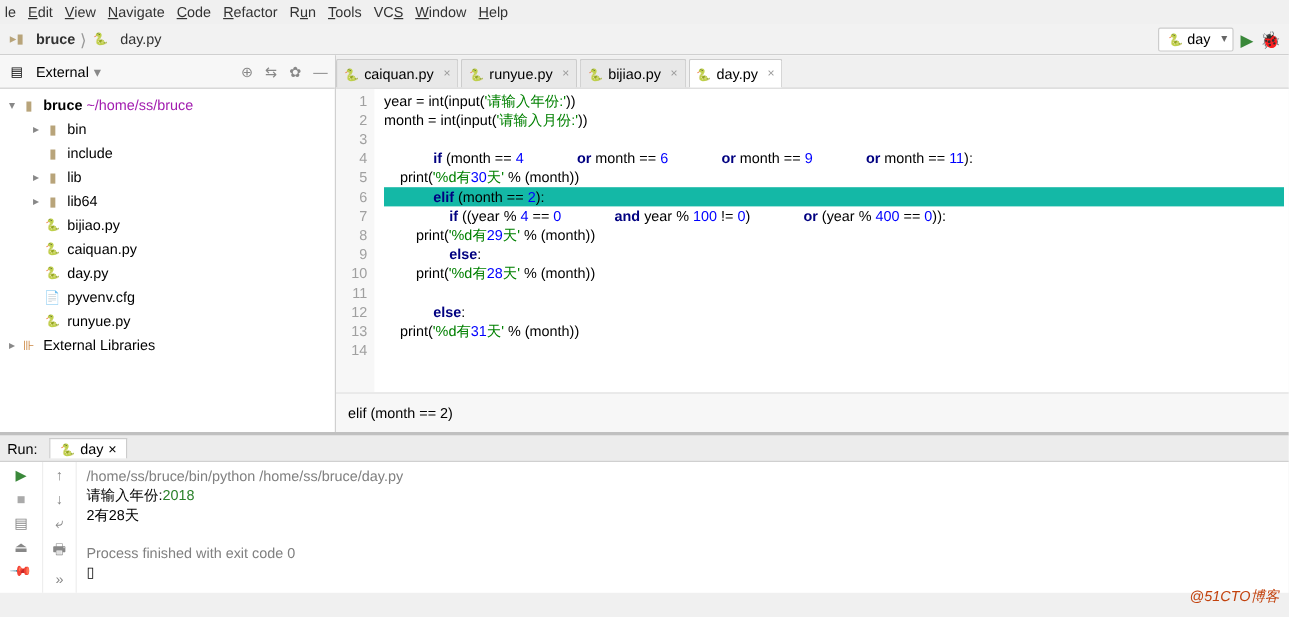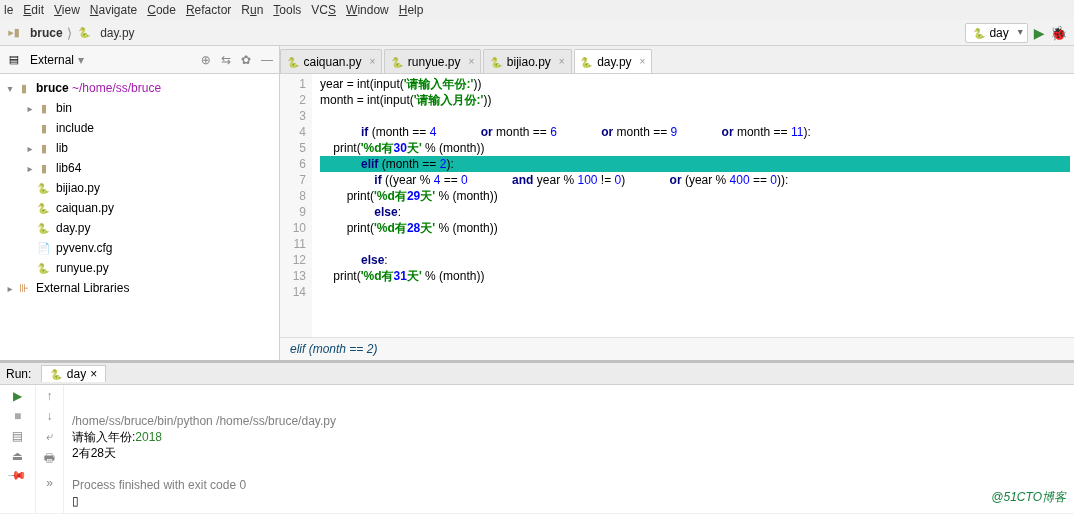--- a/index.html
+++ b/index.html
@@ -29,34 +29,34 @@
 .gray { color: #a21caf; }
 .editor-area { flex: 1; display: flex; flex-direction: column; background: #fff; }
 .tabs { height: 28px; background: #f0f0f0; border-bottom: 1px solid #d0d0d0; display: flex; align-items: flex-end; }
 .tab { height: 24px; border: 1px solid #ccc; border-bottom: none; background: #e8e8e8; display: flex; align-items: center; padding: 0 6px; margin-right: 2px; gap: 4px; border-radius: 2px 2px 0 0; }
 .tab.active { background: #fff; }
 .tab .x { color: #999; font-size: 10px; margin-left: 4px; }
 .code { flex: 1; display: flex; font-family: "Consolas", "Courier New", monospace; background: #fff; overflow: hidden; }
 .gutter { width: 32px; background: #f7f7f7; text-align: right; padding: 2px 6px 0 0; color: #a0a0a0; line-height: 16px; }
 .lines { flex: 1; padding: 2px 4px 0 8px; line-height: 16px; white-space: pre; }
 .kw { color: #000080; font-weight: bold; margin-left: 41px; }
-.str { color: #008000; font-weight: bold; }
+.str { color: #008000; font-weight: normal; }
 .num { color: #0000ff; }
 .hl { background: #14b8a6; display: inline-block; width: 100%; }
-.crumb { height: 23px; border-top: 1px solid #e0e0e0; background: #f7f7f7; display: flex; align-items: center; padding: 0 10px; color: #0c4a6e; font-style: italic; }
+.crumb { height: 33px; border-top: 1px solid #e0e0e0; background: #f7f7f7; display: flex; align-items: center; padding: 0 10px; color: #000000; }
 .run-panel { border-top: 3px solid #c0c0c0; background: #fff; }
 .run-head { height: 22px; background: #ececec; border-bottom: 1px solid #d0d0d0; display: flex; align-items: center; padding: 0 6px; gap: 10px; }
 .run-tab { background: #fff; border: 1px solid #ccc; border-bottom: none; padding: 1px 8px; display: flex; align-items: center; gap: 4px; }
 .run-body { display: flex; }
 .run-left { width: 36px; display: flex; flex-direction: column; align-items: center; padding: 4px 0; gap: 6px; border-right: 1px solid #eee; }
 .run-left2 { width: 28px; display: flex; flex-direction: column; align-items: center; padding: 4px 0; gap: 6px; border-right: 1px solid #eee; color: #888; }
-.console { flex: 1; padding: 4px 8px; font-family: "Consolas", monospace; line-height: 16px; margin-top: 24px; }
+.console { flex: 1; padding: 4px 8px; font-family: "Consolas", monospace; line-height: 16px; }
 .cmd { color: #808080; }
 .input-val { color: #2a812a; text-align: center; }
-.watermark { position: absolute; right: 8px; bottom: 8px; color: #15803d; font-style: italic; }
+.watermark { position: absolute; right: 8px; bottom: 8px; color: #c2410c; font-style: italic; }
 .pyico::before { content: "🐍"; font-size: 10px; }
 .pinico { transform: rotate(45deg); display: inline-block; }
 </style>
 </head>
 <body>
 
 <div class="menubar">
   <span>le</span>
   <span><span class="u">E</span>dit</span>
   <span><span class="u">V</span>iew</span>

